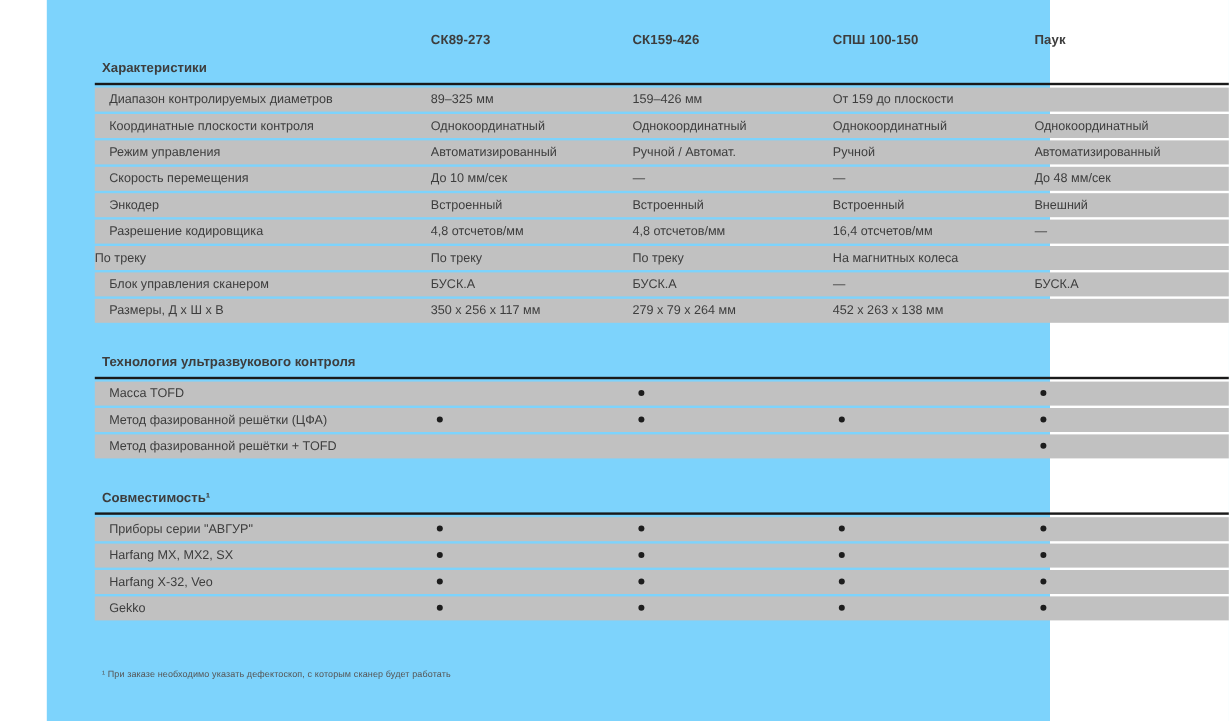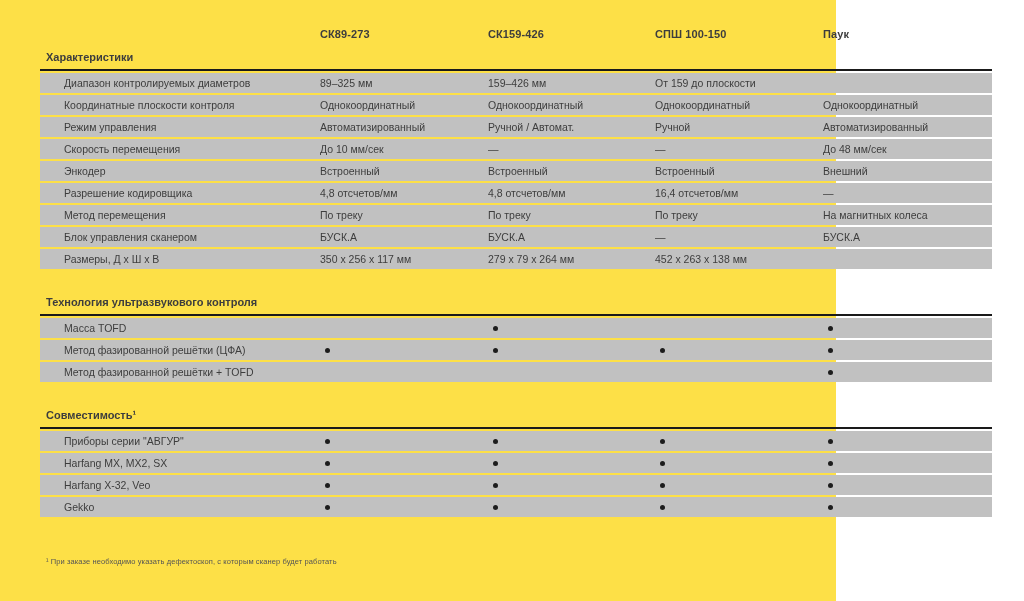--- a/index.html
+++ b/index.html
@@ -2,21 +2,21 @@
 <html style="--row-bg: #c1c1c1; --border-color: #1a1a1a; --text-color: #3d3d3d; --dot-color: #1d1d1d;"><head>
 <meta charset="utf-8">
 <style>
   html,body { margin:0; padding:0; background:#ffffff; }
   body {
     width:1024px; height:601px; overflow:hidden;
     font-family:"Liberation Sans", sans-serif;
     color:var(--text-color, #3d3d3d);
     -webkit-font-smoothing:antialiased;
   }
-  .page { position:relative; width:836px; height:601px; background:#fde047; }
+  .page { position:relative; width:836px; height:601px; background:#7dd3fc;margin-left:39px; }
   .table-area { position:absolute; left:40px; top:0; width:952px; }
 
   .grid-row {
     display:grid;
     grid-template-columns:280px 168px 167px 168px 1fr;
     align-items:center;
   }
 
   .col-headers {
     margin-top:28px;
@@ -38,21 +38,21 @@
   .section:first-of-type .section-title { margin-top:10px; }
 
   .row {
     height:20px;
     line-height:20px;
     background:var(--row-bg, #c1c1c1);
     margin-top:2px;
     font-size:10.5px;
     white-space:nowrap;
   }
-  .row .label { padding-left:24px; overflow:hidden; }
+  .row .label { padding-left:12px; overflow:hidden; }
   .row .val { overflow:hidden; }
 
   .dot {
     display:inline-block;
     width:5px; height:5px;
     border-radius:50%;
     background:var(--dot-color, #1d1d1d);
     margin-left:5px;
     vertical-align:middle;
     position:relative; top:-1px;
@@ -118,21 +118,20 @@
             <div class="val">Внешний</div>
           </div>
           <div class="grid-row row">
             <div class="label">Разрешение кодировщика</div>
             <div class="val">4,8 отсчетов/мм</div>
             <div class="val">4,8 отсчетов/мм</div>
             <div class="val">16,4 отсчетов/мм</div>
             <div class="val">—</div>
           </div>
           <div class="grid-row row">
-            <div class="label">Метод перемещения</div>
             <div class="val">По треку</div>
             <div class="val">По треку</div>
             <div class="val">По треку</div>
             <div class="val">На магнитных колеса</div>
           </div>
           <div class="grid-row row">
             <div class="label">Блок управления сканером</div>
             <div class="val">БУСК.А</div>
             <div class="val">БУСК.А</div>
             <div class="val">—</div>

